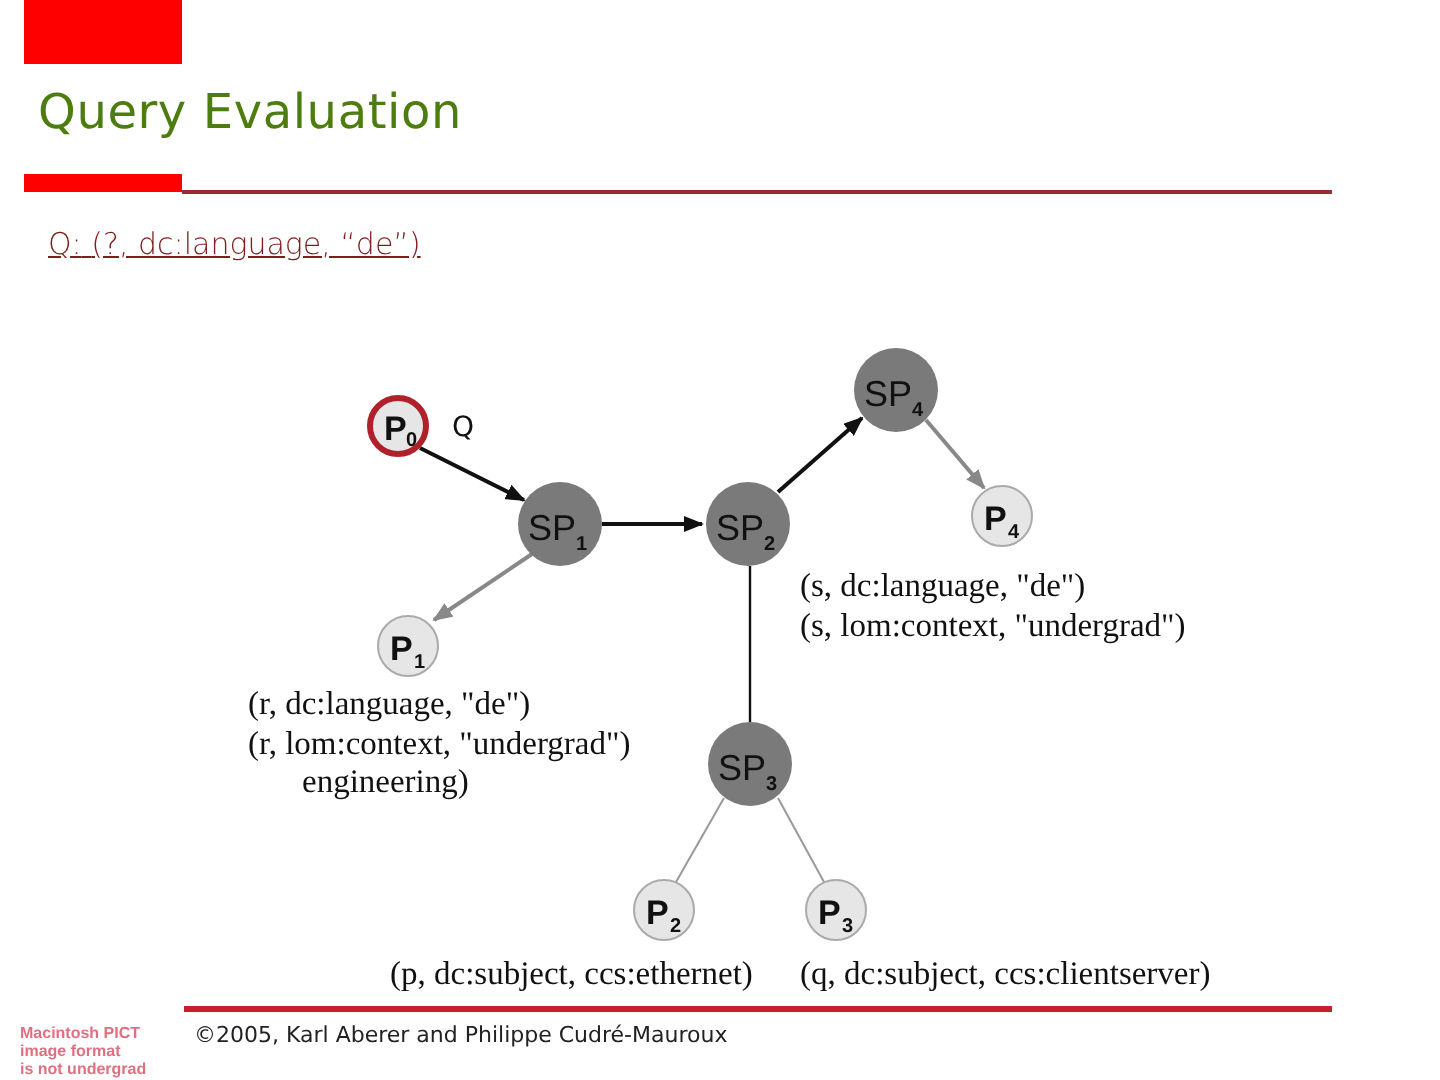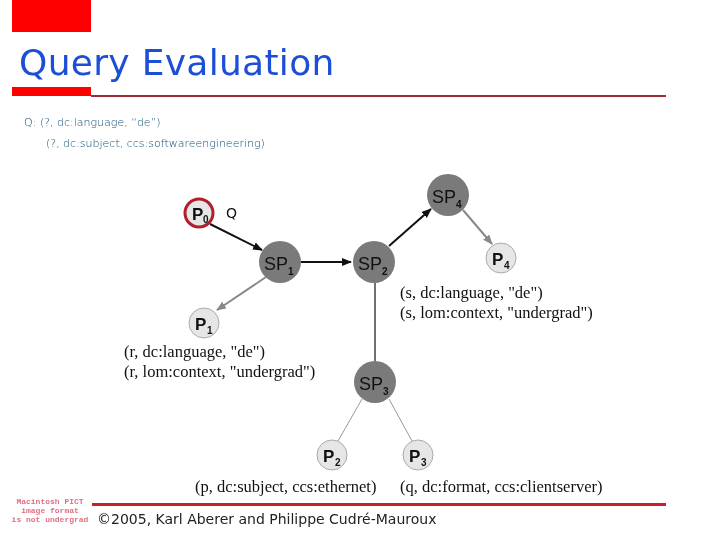--- a/index.html
+++ b/index.html
@@ -1,41 +1,40 @@
 <!DOCTYPE html>
 <html><head>
 <meta charset="utf-8">
 <style>
   html, body { margin:0; padding:0; }
   body { width:720px; height:540px; background:#ffffff; position:relative; overflow:hidden; font-family:"DejaVu Sans", sans-serif; }
   .abs { position:absolute; }
   .top-block { left:12px; top:0; width:79px; height:32px; background:#ff0000; }
-  .title { left:19px; top:42px; font-size:36px; color:#1d4ed8; font-family:"DejaVu Sans", sans-serif; letter-spacing:0.3px; white-space:nowrap; }
+  .title { left:19px; top:42px; font-size:24px; color:#4d7c0f; font-family:"DejaVu Sans", sans-serif; letter-spacing:0.3px; white-space:nowrap; }
   .title-block { left:12px; top:87px; width:79px; height:9px; background:#ff0000; }
   .title-line { left:91px; top:95px; width:575px; height:2px; background:#9b2c35; }
-  .query { left:24px; top:112px; font-size:11px; color:#0c4a6e; font-family:"DejaVu Sans", sans-serif; line-height:21px; white-space:nowrap; font-weight:300; }
+  .query { left:24px; top:112px; font-size:15px; color:#7f1d1d; font-family:"DejaVu Sans", sans-serif; line-height:21px; white-space:nowrap; font-weight:300;text-decoration:underline; }
   .query .line { display:block; }
   .query .indent { padding-left:22px; }
   .label-text { font-family:"Liberation Serif", "DejaVu Serif", serif; font-size:16.5px; color:#111; line-height:19.5px; white-space:nowrap; }
   .footer-line { left:92px; top:503px; width:574px; height:3px; background:#c8202a; }
-  .copyright { left:97px; top:511px; font-size:14px; color:#222; font-family:"DejaVu Sans", sans-serif; white-space:nowrap; }
-  .pict { left:10px; top:497px; width:80px; font-size:8px; line-height:9px; color:#e07080; text-align:center; font-family:Liberation Mono, monospace; font-weight:bold; }
+  .copyright { left:97px; top:511px; font-size:11px; color:#222; font-family:"DejaVu Sans", sans-serif; white-space:nowrap; }
+  .pict { left:10px; top:512px; width:80px; font-size:8px; line-height:9px; color:#e07080; font-family:Liberation Sans, sans-serif; font-weight:bold; }
   svg { position:absolute; left:0; top:0; }
 </style>
 </head>
 <body>
 
 <div class="abs top-block"></div>
 <div class="abs title">Query Evaluation</div>
 <div class="abs title-block"></div>
 <div class="abs title-line"></div>
 
 <div class="abs query">
   <span class="line"><span>Q:</span> <span>(?, dc:language, “de”)</span></span>
-  <span class="line indent">(?, dc:subject, ccs:softwareengineering)</span>
 </div>
 
 <svg width="720" height="540">
   <defs>
     <marker id="arrBlack" markerWidth="10" markerHeight="8" refX="9" refY="4" orient="auto" markerUnits="userSpaceOnUse">
       <path d="M0,0 L10,4 L0,8 Z" fill="#111"></path>
     </marker>
     <marker id="arrGray" markerWidth="10" markerHeight="8" refX="9" refY="4" orient="auto" markerUnits="userSpaceOnUse">
       <path d="M0,0 L10,4 L0,8 Z" fill="#888"></path>
     </marker>
@@ -95,29 +94,30 @@
   <g>
     <circle cx="501" cy="258" r="15" fill="#e6e6e6" stroke="#aaa" stroke-width="1"></circle>
     <text x="492" y="265" font-family="Liberation Sans, sans-serif" font-size="17" font-weight="bold" fill="#111">P</text>
     <text x="504" y="269" font-family="Liberation Sans, sans-serif" font-size="10" font-weight="bold" fill="#111">4</text>
   </g>
 </svg>
 
 <div class="abs label-text" style="left:124px; top:342px;">
   <div>(r, dc:language, "de")</div>
   <div>(r, lom:context, "undergrad")</div>
+  <div style="padding-left:27px;">engineering)</div>
 </div>
 
 <div class="abs label-text" style="left:400px; top:283px;">
   <div>(s, dc:language,  "de")</div>
   <div>(s, lom:context, "undergrad")</div>
 </div>
 
 <div class="abs label-text" style="left:195px; top:477px;text-align:center;">(p, dc:subject, ccs:ethernet)</div>
-<div class="abs label-text" style="left:400px; top:477px;">(q, dc:format, ccs:clientserver)</div>
+<div class="abs label-text" style="left:400px; top:477px;">(q, dc:subject, ccs:clientserver)</div>
 
 <div class="abs footer-line"></div>
 <div class="abs pict">
   <div>Macintosh PICT</div>
   <div>image format</div>
   <div>is not undergrad</div>
 </div>
 <div class="abs copyright">©2005, Karl Aberer and Philippe Cudré-Mauroux</div>
 
 </body></html>

